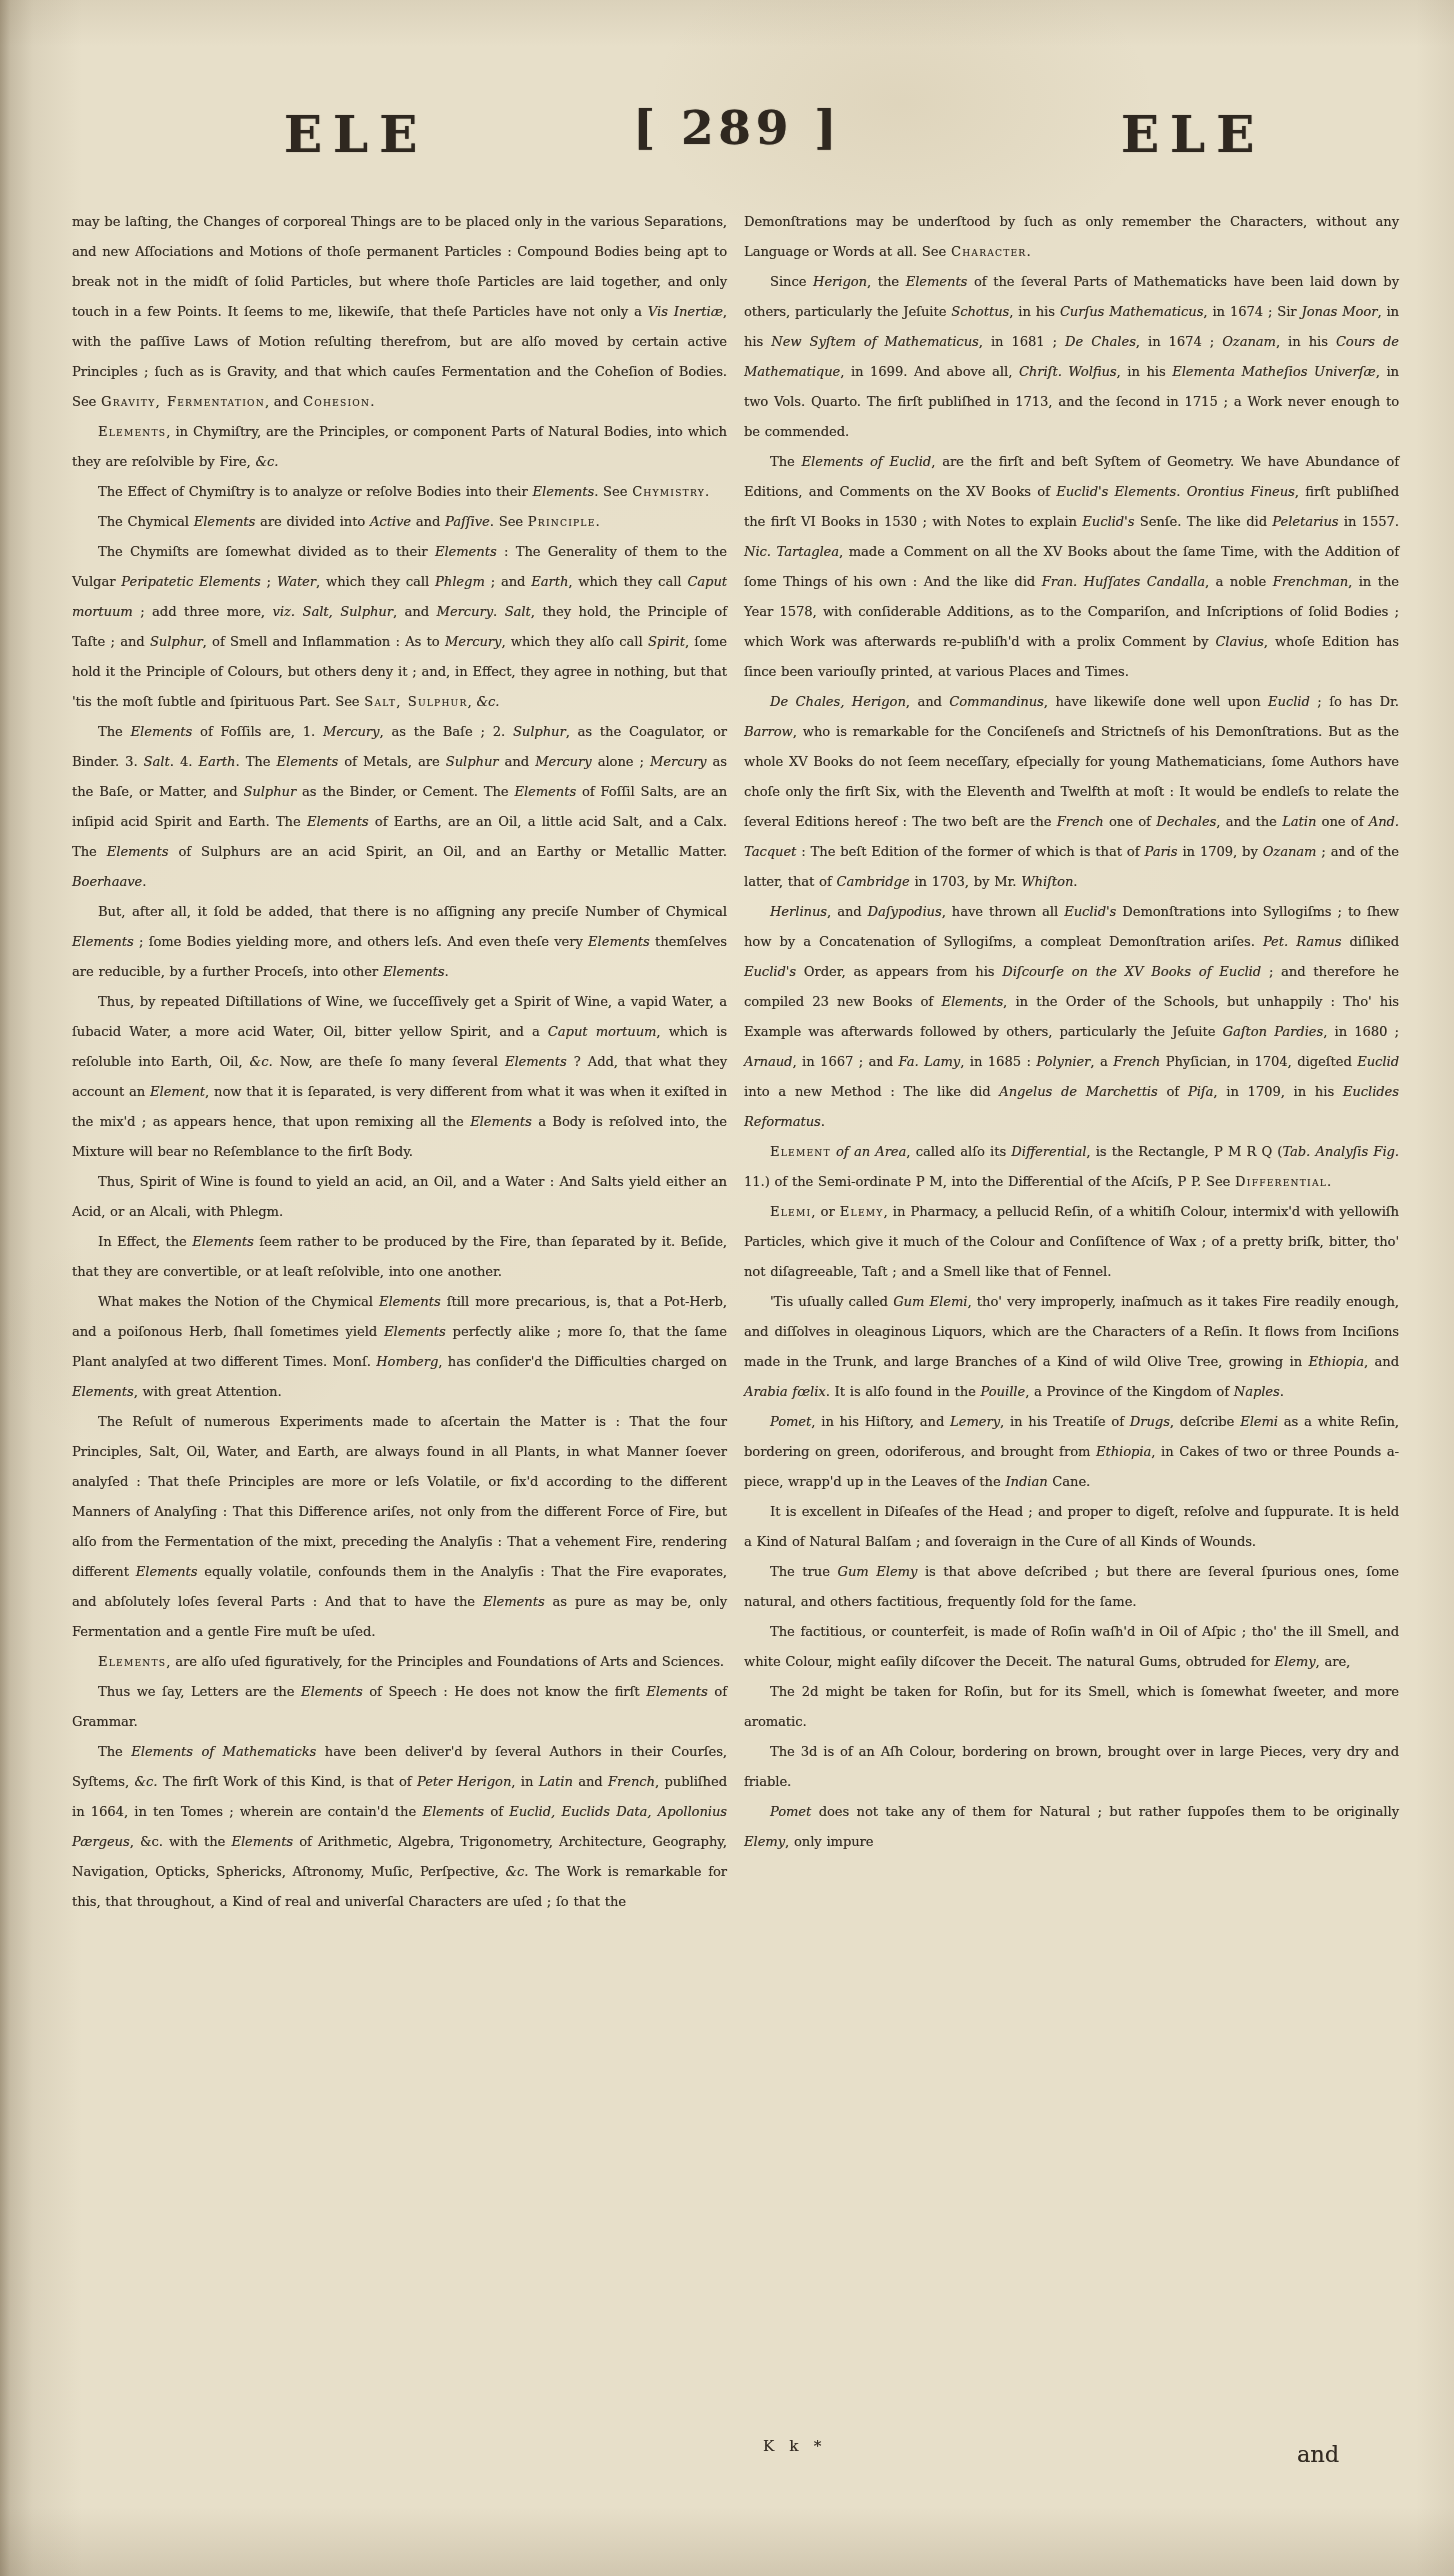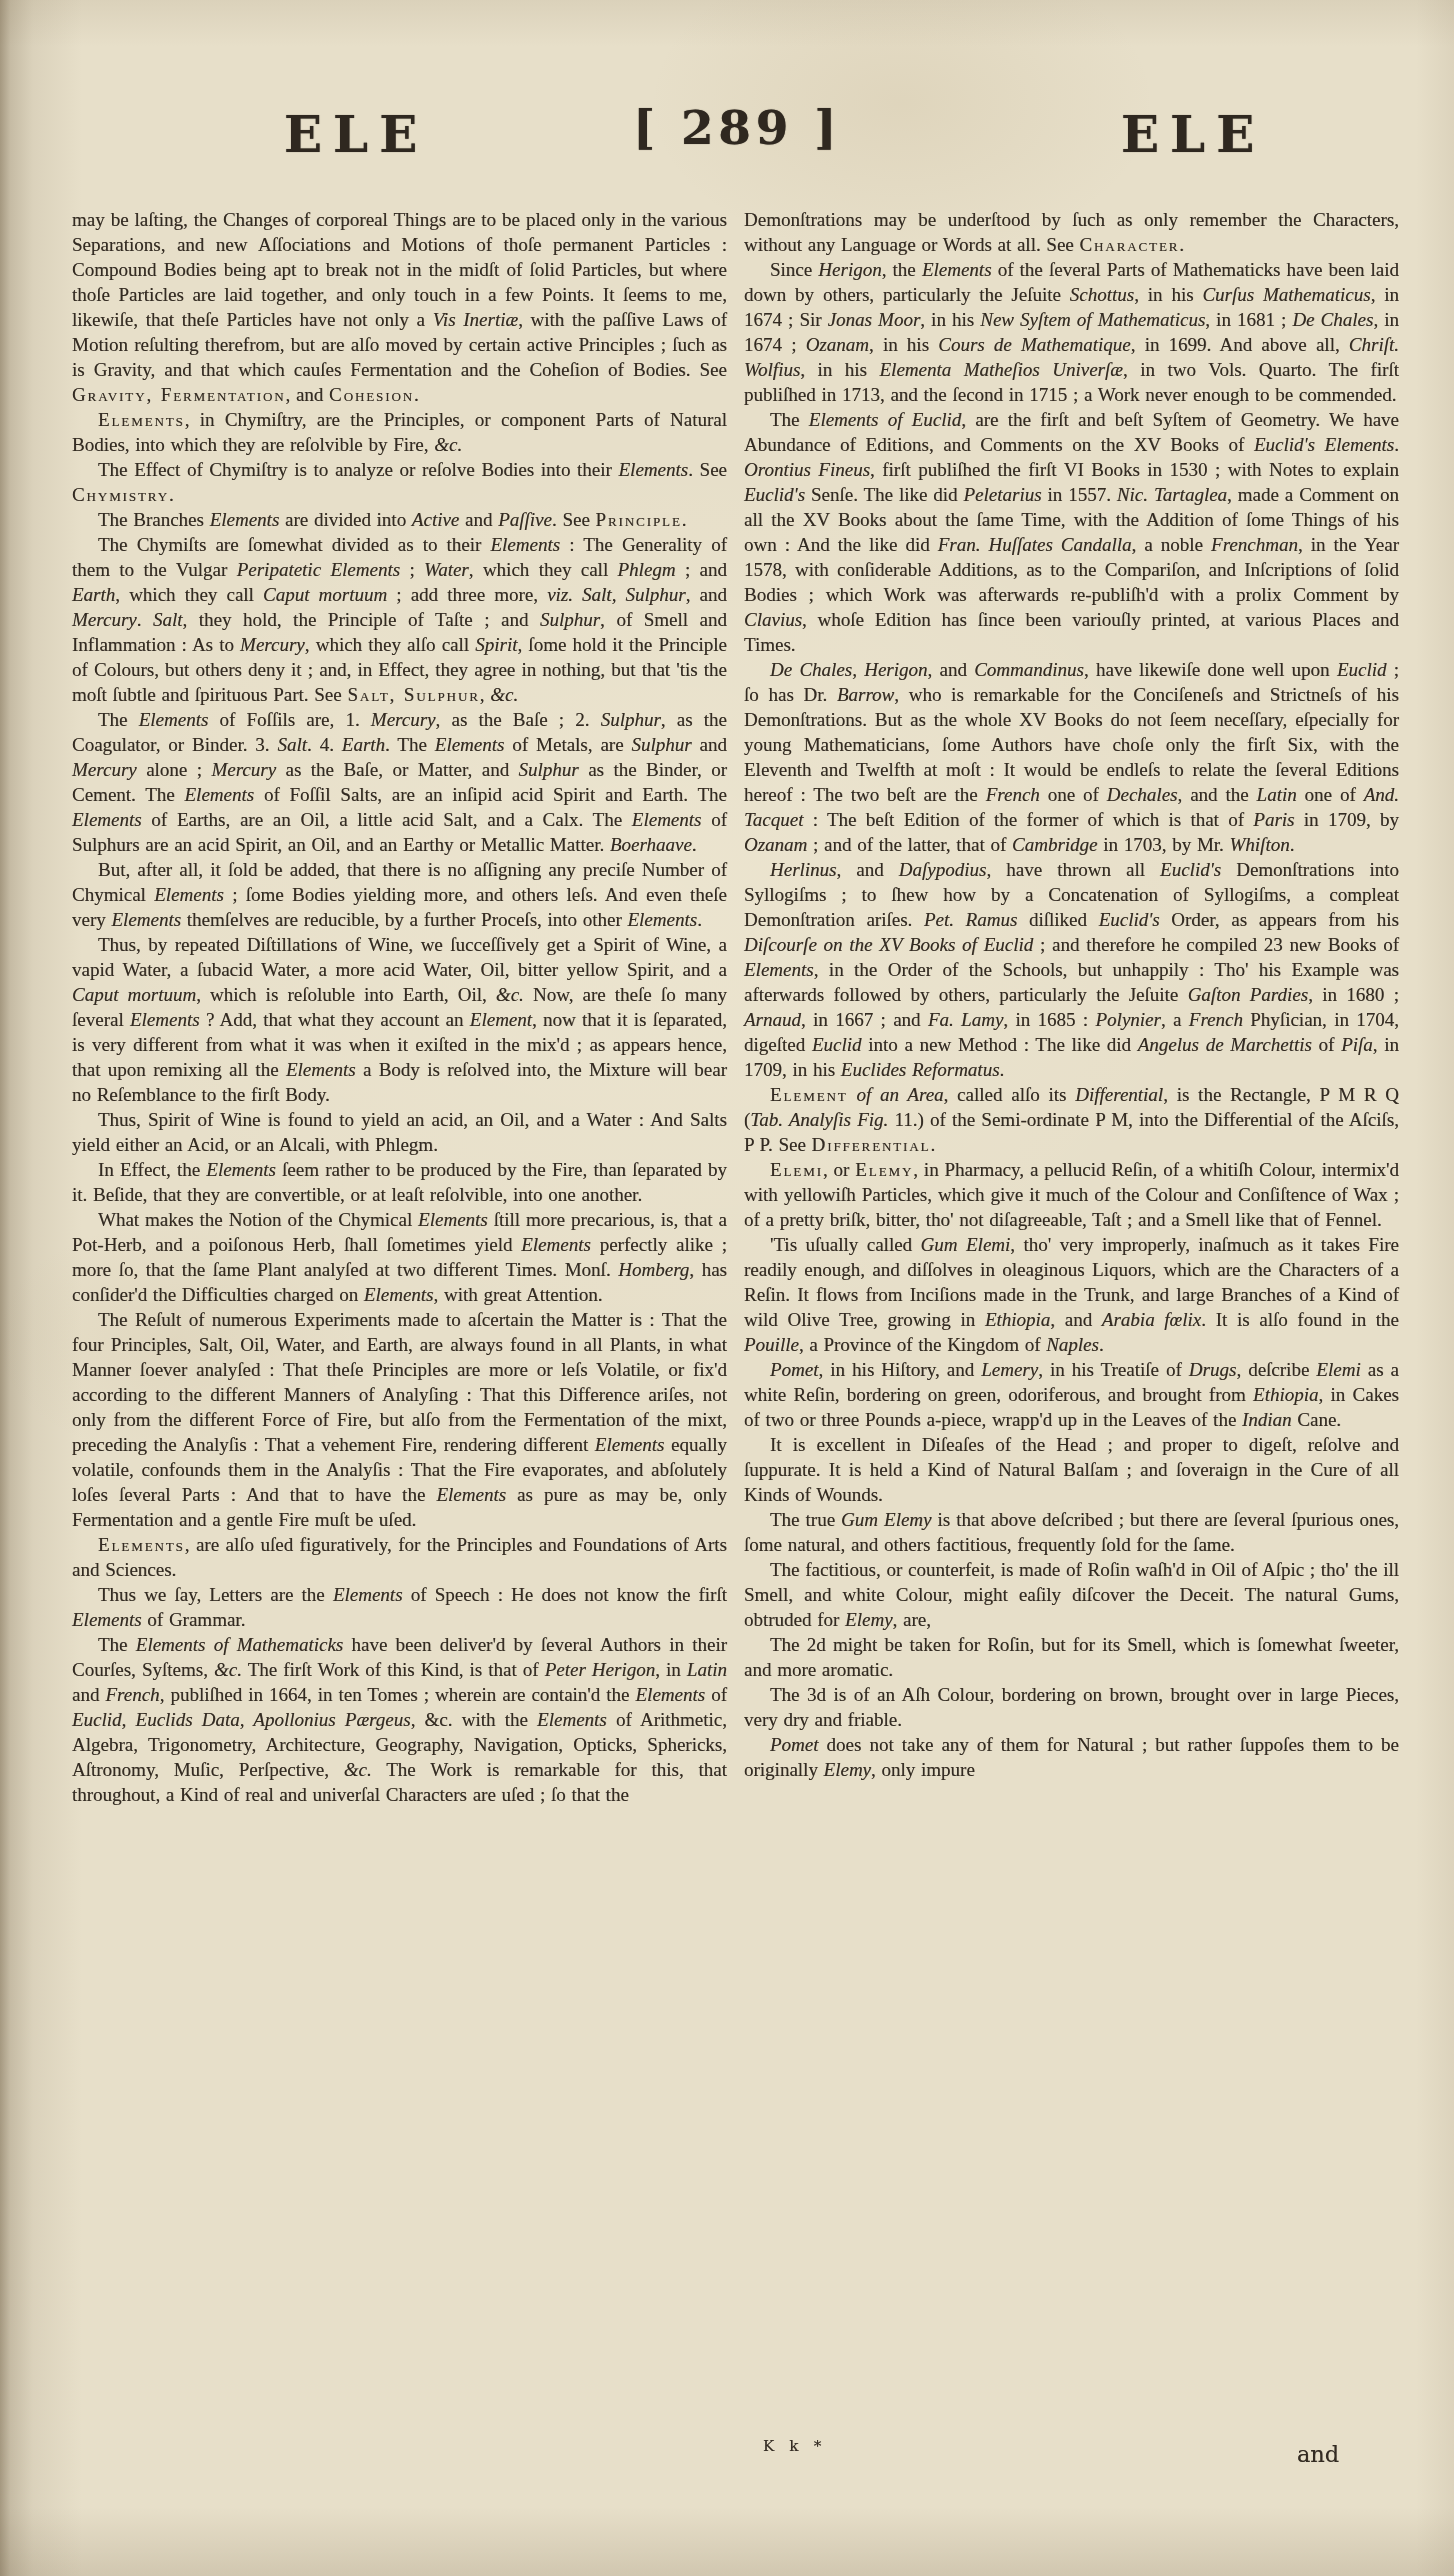--- a/index.html
+++ b/index.html
@@ -46,27 +46,26 @@
   .columns {
     position: absolute;
     left: 72px;
     top: 207px;
     width: 1327px;
     display: flex;
     gap: 17px;
   }
   .col {
     width: calc((100% - 17px) / 2);
-    font-size: 19px;
-    line-height: 25px;
+    font-size: 13px;
+    line-height: 30px;
     text-align: justify;
     word-spacing: 0.05em;
     color: #332b22;
     text-shadow: 0.3px 0.3px 0.6px rgba(40,32,25,0.45);
-    font-family: Liberation Serif, serif;
   }
   .col p.par { margin: 0; text-indent: 26px; }
   .col p.par.noindent { text-indent: 0; }
   .it { font-style: italic; }
   .sc { font-variant-caps: small-caps; letter-spacing: 0.10em; }
   .signature {
     position: absolute;
     left: 763px;
     top: 2437px;
     font-size: 15px;
@@ -89,21 +88,21 @@
 <div class="page">
   <div class="hdr hdr-left">ELE</div>
   <div class="hdr-num">[ 289 ]</div>
   <div class="hdr hdr-right">ELE</div>
 
   <div class="columns">
     <div class="col">
         <p class="par noindent"><span>may be laſting, the Changes of corporeal Things are to be placed only in the various Separations, and new Aſſociations and Motions of thoſe permanent Particles&nbsp;: Compound Bodies being apt to break not in the midſt of ſolid Particles, but where thoſe Particles are laid together, and only touch in a few Points. It ſeems to me, likewiſe, that theſe Particles have not only a </span><span class="it">Vis Inertiæ</span><span>, with the paſſive Laws of Motion reſulting therefrom, but are alſo moved by certain active Principles&nbsp;; ſuch as is Gravity, and that which cauſes Fermentation and the Coheſion of Bodies. See </span><span class="sc">Gravity, Fermentation</span><span>, and </span><span class="sc">Cohesion</span><span>.</span></p>
         <p class="par"><span class="sc">Elements</span><span>, in Chymiſtry, are the Principles, or component Parts of Natural Bodies, into which they are reſolvible by Fire, </span><span class="it">&amp;c.</span></p>
         <p class="par"><span>The Effect of Chymiſtry is to analyze or reſolve Bodies into their </span><span class="it">Elements</span><span>. See </span><span class="sc">Chymistry</span><span>.</span></p>
-        <p class="par"><span>The Branches </span><span class="it">Elements</span><span> are divided into </span><span class="it">Active</span><span> and </span><span class="it">Paſſive</span><span>. See </span><span class="sc">Principle</span><span>.</span></p>
+        <p class="par"><span>The Chymical </span><span class="it">Elements</span><span> are divided into </span><span class="it">Active</span><span> and </span><span class="it">Paſſive</span><span>. See </span><span class="sc">Principle</span><span>.</span></p>
         <p class="par"><span>The Chymiſts are ſomewhat divided as to their </span><span class="it">Elements</span><span>&nbsp;: The Generality of them to the Vulgar </span><span class="it">Peripatetic Elements</span><span>&nbsp;; </span><span class="it">Water</span><span>, which they call </span><span class="it">Phlegm</span><span>&nbsp;; and </span><span class="it">Earth</span><span>, which they call </span><span class="it">Caput mortuum</span><span>&nbsp;; add three more, </span><span class="it">viz. Salt, Sulphur</span><span>, and </span><span class="it">Mercury</span><span>. </span><span class="it">Salt</span><span>, they hold, the Principle of Taſte&nbsp;; and </span><span class="it">Sulphur</span><span>, of Smell and Inflammation&nbsp;: As to </span><span class="it">Mercury</span><span>, which they alſo call </span><span class="it">Spirit</span><span>, ſome hold it the Principle of Colours, but others deny it&nbsp;; and, in Effect, they agree in nothing, but that 'tis the moſt ſubtle and ſpirituous Part. See </span><span class="sc">Salt, Sulphur</span><span>, </span><span class="it">&amp;c.</span></p>
         <p class="par"><span>The </span><span class="it">Elements</span><span> of Foſſils are, 1. </span><span class="it">Mercury</span><span>, as the Baſe&nbsp;; 2. </span><span class="it">Sulphur</span><span>, as the Coagulator, or Binder. 3. </span><span class="it">Salt</span><span>. 4. </span><span class="it">Earth</span><span>. The </span><span class="it">Elements</span><span> of Metals, are </span><span class="it">Sulphur</span><span> and </span><span class="it">Mercury</span><span> alone&nbsp;; </span><span class="it">Mercury</span><span> as the Baſe, or Matter, and </span><span class="it">Sulphur</span><span> as the Binder, or Cement. The </span><span class="it">Elements</span><span> of Foſſil Salts, are an inſipid acid Spirit and Earth. The </span><span class="it">Elements</span><span> of Earths, are an Oil, a little acid Salt, and a Calx. The </span><span class="it">Elements</span><span> of Sulphurs are an acid Spirit, an Oil, and an Earthy or Metallic Matter. </span><span class="it">Boerhaave</span><span>.</span></p>
         <p class="par"><span>But, after all, it ſold be added, that there is no aſſigning any preciſe Number of Chymical </span><span class="it">Elements</span><span>&nbsp;; ſome Bodies yielding more, and others leſs. And even theſe very </span><span class="it">Elements</span><span> themſelves are reducible, by a further Proceſs, into other </span><span class="it">Elements</span><span>.</span></p>
         <p class="par"><span>Thus, by repeated Diſtillations of Wine, we ſucceſſively get a Spirit of Wine, a vapid Water, a ſubacid Water, a more acid Water, Oil, bitter yellow Spirit, and a </span><span class="it">Caput mortuum</span><span>, which is reſoluble into Earth, Oil, </span><span class="it">&amp;c.</span><span> Now, are theſe ſo many ſeveral </span><span class="it">Elements</span><span>&nbsp;? Add, that what they account an </span><span class="it">Element</span><span>, now that it is ſeparated, is very different from what it was when it exiſted in the mix'd&nbsp;; as appears hence, that upon remixing all the </span><span class="it">Elements</span><span> a Body is reſolved into, the Mixture will bear no Reſemblance to the firſt Body.</span></p>
         <p class="par"><span>Thus, Spirit of Wine is found to yield an acid, an Oil, and a Water&nbsp;: And Salts yield either an Acid, or an Alcali, with Phlegm.</span></p>
         <p class="par"><span>In Effect, the </span><span class="it">Elements</span><span> ſeem rather to be produced by the Fire, than ſeparated by it. Beſide, that they are convertible, or at leaſt reſolvible, into one another.</span></p>
         <p class="par"><span>What makes the Notion of the Chymical </span><span class="it">Elements</span><span> ſtill more precarious, is, that a Pot-Herb, and a poiſonous Herb, ſhall ſometimes yield </span><span class="it">Elements</span><span> perfectly alike&nbsp;; more ſo, that the ſame Plant analyſed at two different Times. Monſ. </span><span class="it">Homberg</span><span>, has conſider'd the Difficulties charged on </span><span class="it">Elements</span><span>, with great Attention.</span></p>
         <p class="par"><span>The Reſult of numerous Experiments made to aſcertain the Matter is&nbsp;: That the four Principles, Salt, Oil, Water, and Earth, are always found in all Plants, in what Manner ſoever analyſed&nbsp;: That theſe Principles are more or leſs Volatile, or fix'd according to the different Manners of Analyſing&nbsp;: That this Difference ariſes, not only from the different Force of Fire, but alſo from the Fermentation of the mixt, preceding the Analyſis&nbsp;: That a vehement Fire, rendering different </span><span class="it">Elements</span><span> equally volatile, confounds them in the Analyſis&nbsp;: That the Fire evaporates, and abſolutely loſes ſeveral Parts&nbsp;: And that to have the </span><span class="it">Elements</span><span> as pure as may be, only Fermentation and a gentle Fire muſt be uſed.</span></p>
         <p class="par"><span class="sc">Elements</span><span>, are alſo uſed figuratively, for the Principles and Foundations of Arts and Sciences.</span></p>
         <p class="par"><span>Thus we ſay, Letters are the </span><span class="it">Elements</span><span> of Speech&nbsp;: He does not know the firſt </span><span class="it">Elements</span><span> of Grammar.</span></p>

